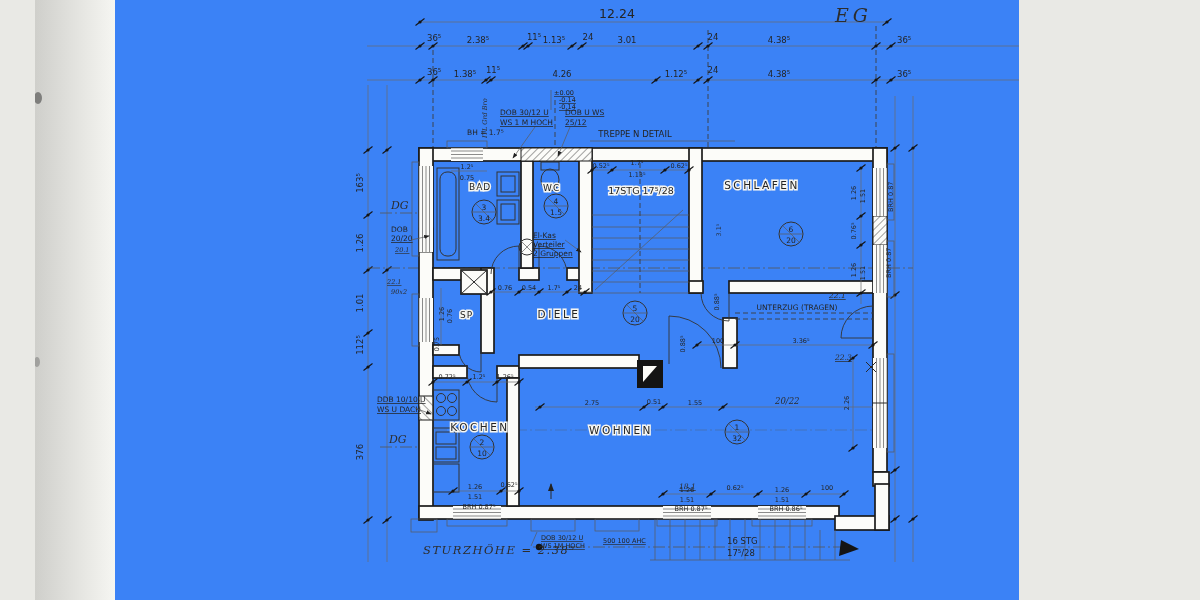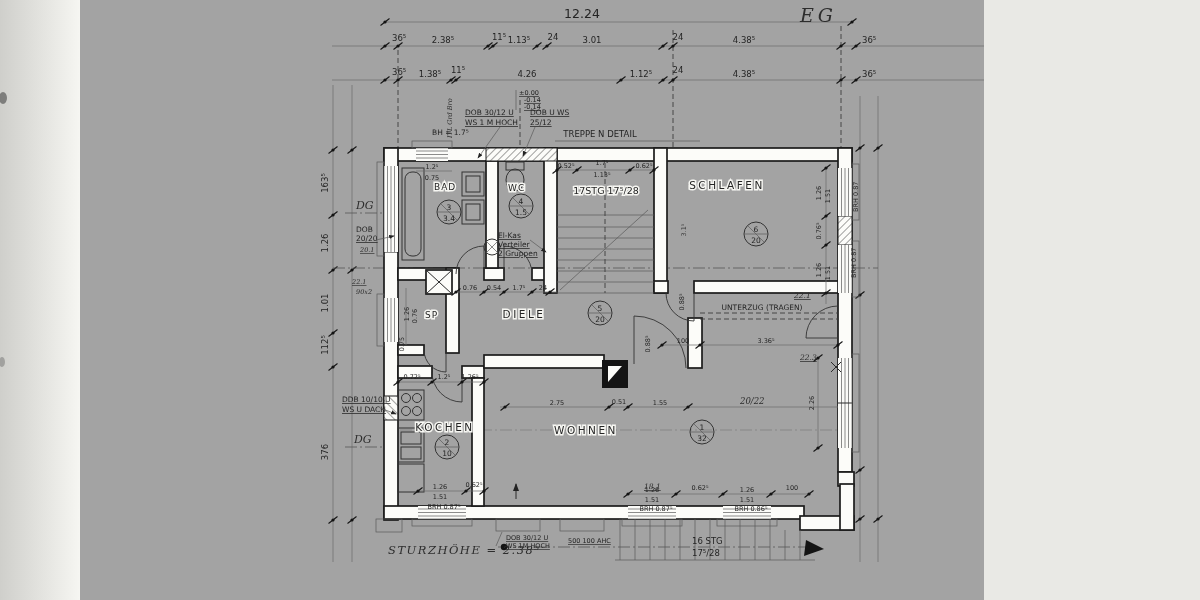--- a/index.html
+++ b/index.html
@@ -1,16 +1,16 @@
 <!DOCTYPE html>
 <html><head>
 <meta charset="utf-8">
 <style>
   html,body{margin:0;padding:0;background:#e9e9e5;}
-  #stage{position:relative;width:984px;height:600px;background:#a3a3a3;overflow:hidden;}
+  #stage{position:relative;width:984px;height:600px;background:#3b82f6;overflow:hidden;margin-left:35px;}
   svg{display:block}
   svg text{font-family:"DejaVu Sans",sans-serif;fill:#242424;}
   .t6{font-size:6.5px}
   .t7{font-size:7.5px}
   .t8{font-size:8.5px}
   .t9{font-size:9.5px}
   .t12{font-size:12.5px}
   .rm{font-size:10.5px;letter-spacing:2.5px}
   .rms{font-size:9px;letter-spacing:1px}
   .hand{font-family:"DejaVu Serif",serif;font-style:italic;fill:#2d2d2d}

